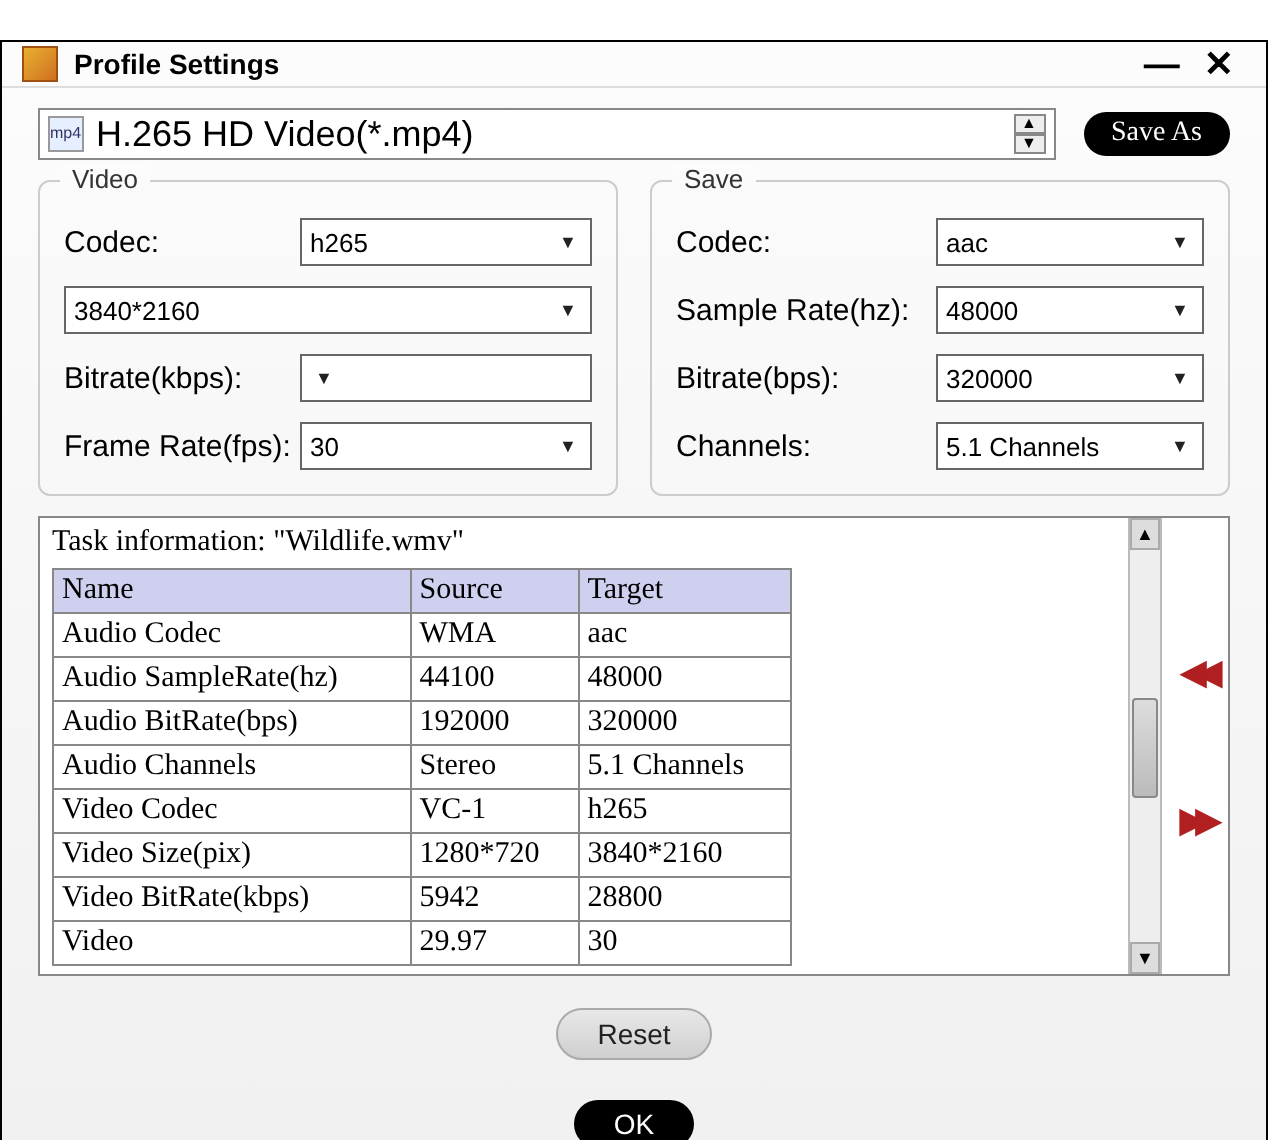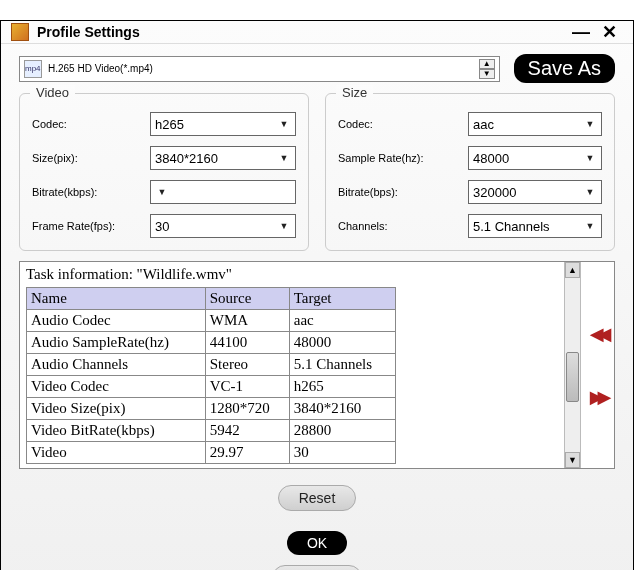--- a/index.html
+++ b/index.html
@@ -5,30 +5,30 @@
   * { box-sizing: border-box; margin: 0; padding: 0; }
   body { font-family: Arial, sans-serif; font-size: 12px; background: #fff; width: 634px; height: 570px; }
   .window { width: 634px; height: 570px; border: 1px solid #000; background: linear-gradient(#fcfcfc, #f0f0f0); display: flex; flex-direction: column; position: relative; margin-top: 20px; }
   .titlebar { height: 30px; display: flex; align-items: center; padding: 0 10px; border-bottom: 1px solid #ddd; }
   .titlebar .app-icon { width: 18px; height: 18px; margin-right: 8px; background: linear-gradient(135deg,#e8b030,#d07020); border: 1px solid #a05010; }
   .titlebar .title { font-weight: bold; font-size: 14px; flex: 1; }
   .titlebar .win-ctrl { font-size: 18px; font-weight: bold; cursor: pointer; padding: 0 6px; }
   .toprow { padding: 10px 18px 6px 18px; display: flex; align-items: center; gap: 14px; }
   .profile-select { flex: 1; height: 26px; border: 1px solid #888; background: #fff; display: flex; align-items: center; padding: 0 4px; }
   .profile-select .fmt-icon { width: 18px; height: 18px; border: 1px solid #999; background: #e6efff; margin-right: 6px; text-align:left; font-size:8px; line-height:16px; color:#336; }
-  .profile-select .fmt-text { flex: 1; font-size: 10px; }
+  .profile-select .fmt-text { flex: 1; font-size: 18px; }
   .profile-select .spinbtns { width: 16px; display:flex; flex-direction:column; }
   .spin { font-size: 8px; height: 10px; line-height: 8px; border: 1px solid #888; background:#eee; text-align:center; cursor:pointer; }
-  .saveas-btn { background: #000; color: #fff; border-radius: 12px; padding: 3px 14px; font-size: 20px; cursor:pointer; border:none; }
+  .saveas-btn { background: #000; color: #fff; border-radius: 12px; padding: 3px 14px; font-size: 14px; cursor:pointer; border:none;font-family:Liberation Serif, serif; }
   .panels { display: flex; gap: 16px; padding: 4px 18px 10px 18px; }
   .panel { flex: 1; border: 1px solid #ccc; border-radius: 6px; padding: 18px 12px 12px 12px; position: relative; }
   .panel-legend { position: absolute; top: -9px; left: 10px; background: linear-gradient(#fcfcfc,#fafafa); padding: 0 6px; font-size: 13px; color:#333; }
   .row { display: flex; align-items: center; margin-bottom: 10px; }
   .row:last-child { margin-bottom: 0; }
-  .row .lbl { width: 118px; font-size: 11px; }
+  .row .lbl { width: 118px; font-size: 15px; }
   .panel.audio .row .lbl { width: 130px; }
   .combo { flex: 1; height: 24px; border: 1px solid #666; background:#fff; display:flex; align-items:center; padding: 0 4px; }
   .combo span.val { flex:1; font-size:13px; }
   .dropbtn { width: 14px; height: 100%; display:flex; align-items:center; justify-content:center; font-size:9px; color:#222; cursor:pointer; border-left: 0px solid #bbb; }
   .taskarea { margin: 0 18px 10px 18px; border: 1px solid #888; background:#fff; height: 250px; display:flex; }
   .taskscroll { flex:1; overflow: hidden; padding: 4px 6px; font-family: "Times New Roman", serif; font-size: 15px; }
   .taskinfo { margin-bottom: 4px; }
   table.info { border-collapse: collapse; width: 370px; border-radius: 32px; }
   table.info th, table.info td { border: 1px solid #888; padding: 2px 4px; text-align: left; font-weight: normal; font-size: 15px; font-family: "Times New Roman", serif; }
   table.info th { background: #cfcff0; }
@@ -74,21 +74,20 @@
     <div class="panel video">
       <div class="panel-legend">Video</div>
       <div class="row">
         <div class="lbl">Codec:</div>
         <div class="combo">
             <span class="val">h265</span>
             <span class="dropbtn">▼</span>
           </div>
       </div>
       <div class="row">
-        <div class="lbl">Size(pix):</div>
         <div class="combo">
             <span class="val">3840*2160</span>
             <span class="dropbtn">▼</span>
           </div>
       </div>
       <div class="row">
         <div class="lbl">Bitrate(kbps):</div>
         <div class="combo">
             <span class="dropbtn">▼</span>
           </div>
@@ -96,21 +95,21 @@
       <div class="row">
         <div class="lbl">Frame Rate(fps):</div>
         <div class="combo">
             <span class="val">30</span>
             <span class="dropbtn">▼</span>
           </div>
       </div>
     </div>
 
     <div class="panel audio">
-      <div class="panel-legend">Size</div>
+      <div class="panel-legend">Save</div>
       <div class="row">
         <div class="lbl">Codec:</div>
         <div class="combo">
             <span class="val">aac</span>
             <span class="dropbtn">▼</span>
           </div>
       </div>
       <div class="row">
         <div class="lbl">Sample Rate(hz):</div>
         <div class="combo">
@@ -151,20 +150,25 @@
               <td>Audio Codec</td>
               <td>WMA</td>
               <td>aac</td>
             </tr>
             <tr>
               <td>Audio SampleRate(hz)</td>
               <td>44100</td>
               <td>48000</td>
             </tr>
             <tr>
+              <td>Audio BitRate(bps)</td>
+              <td>192000</td>
+              <td>320000</td>
+            </tr>
+            <tr>
               <td>Audio Channels</td>
               <td>Stereo</td>
               <td>5.1 Channels</td>
             </tr>
             <tr>
               <td>Video Codec</td>
               <td>VC-1</td>
               <td>h265</td>
             </tr>
             <tr>

